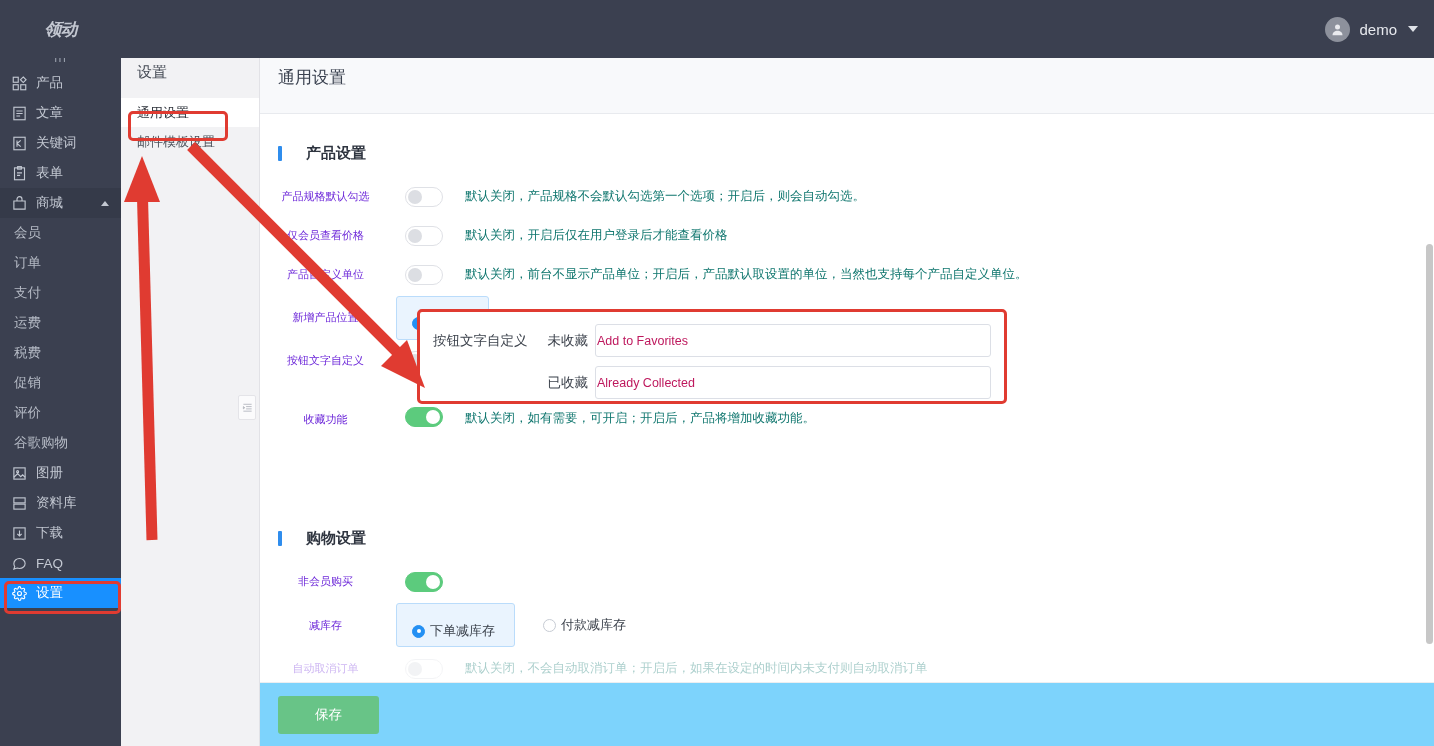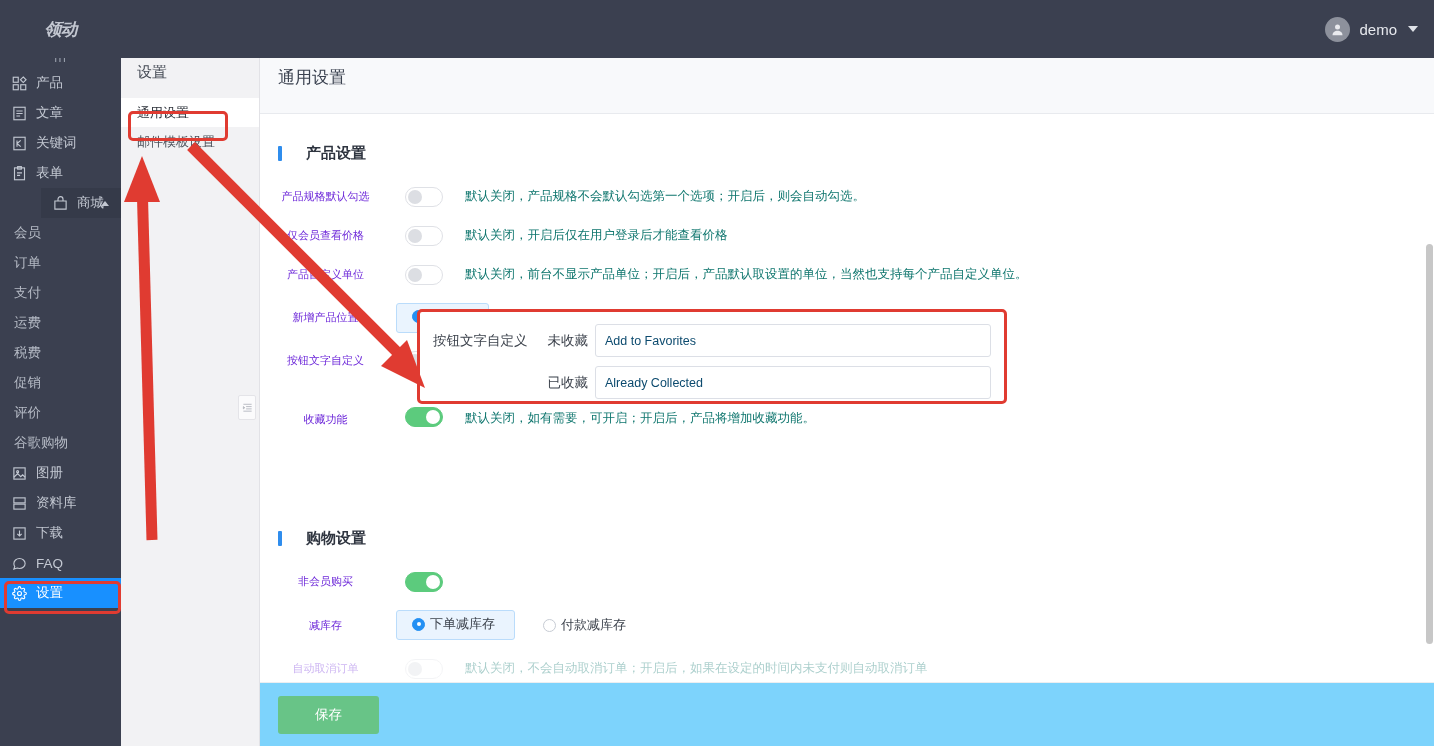--- a/index.html
+++ b/index.html
@@ -41,21 +41,21 @@
   .nav-collapse {
     height: 27px; display: flex; align-items: center; justify-content: center;
     color: #9aa0ad; font-size: 13px; letter-spacing: 1px;
   }
   .nav-item {
     height: 30px; display: flex; align-items: center; padding-left: 11px;
     color: #c3c8d2; font-size: 13.5px; position: relative; gap: 8px;
   }
   .nav-item .ico { width: 17px; height: 17px; flex: 0 0 17px; display: flex; align-items: center; justify-content: center; }
   .nav-item .ico svg { display: block; }
-  .nav-item.group-open { background: #353a49; margin-left: 41px; }
+  .nav-item.group-open { background: #353a49; }
   .nav-item.child { padding-left: 14px; color: #b6bbc6; }
   .nav-item.active { background: #1890ff; color: #fff; }
   .nav-item.active .ico svg { stroke: #fff; }
   .nav-caret {
     position: absolute; right: 12px; width: 0; height: 0;
     border-left: 4px solid transparent; border-right: 4px solid transparent;
     border-bottom: 5px solid #c3c8d2;
   }
 
   
@@ -114,21 +114,21 @@
     border-radius: 50%; background: #dcdee3;
   }
   .toggle.on { background: #5ccb7d; border-color: #5ccb7d; }
   .toggle.on .knob { left: auto; right: 2px; background: #ffffff; }
 
   
   .radio-group { display: flex; align-items: center; }
   .radio-opt { display: flex; align-items: center; gap: 5px; font-size: 13px; color: #3c424c; }
   .radio-opt.boxed {
     background: #eaf4fe; border: 1px solid #badcfb; border-radius: 3px;
-    padding: 4px 19px 6px 15px; margin-left: -9px;
+    padding: 18px 19px 6px 15px; margin-left: -9px;
   }
   .radio-dot {
     width: 13px; height: 13px; border-radius: 50%; border: 1px solid #c7ccd4;
     background: #fff; position: relative; flex: 0 0 13px;
   }
   .radio-dot.checked { border-color: #2490f3; background: #2490f3; }
   .radio-dot.checked::after {
     content: ""; position: absolute; left: 3.5px; top: 3.5px;
     width: 4px; height: 4px; border-radius: 50%; background: #fff;
   }
@@ -139,21 +139,21 @@
     position: absolute; left: 157px; top: 195px; width: 590px; height: 95px;
     border: 3px solid #e03b31; border-radius: 5px; background: #fff;
     padding: 12px 13px; z-index: 5;
   }
   .fav-row { display: flex; align-items: center; height: 33px; }
   .fav-row + .fav-row { margin-top: 9px; }
   .fav-main-label { font-size: 13.5px; color: #3c424c; width: 104px; }
   .fav-sub-label { font-size: 13.5px; color: #3c424c; width: 58px; text-align: right; padding-right: 7px; }
   .fav-input {
     flex: 1; height: 33px; border: 1px solid #dcdfe6; border-radius: 3px;
-    padding: 0 9px; font-size: 12.5px; color: #0c4a6e; background: #fff;
+    padding: 0 1px; font-size: 12.5px; color: #be185d; background: #fff;
     font-family: "Liberation Sans", sans-serif;
   }
 
   
   .footer-bar {
     position: absolute; left: 0; bottom: 0; width: 1174px; height: 64px;
     background: #7dd3fc; border-top: 1px solid #eceef1; z-index: 8;
   }
   .save-btn {
     position: absolute; left: 18px; top: 13px; width: 101px; height: 38px;

